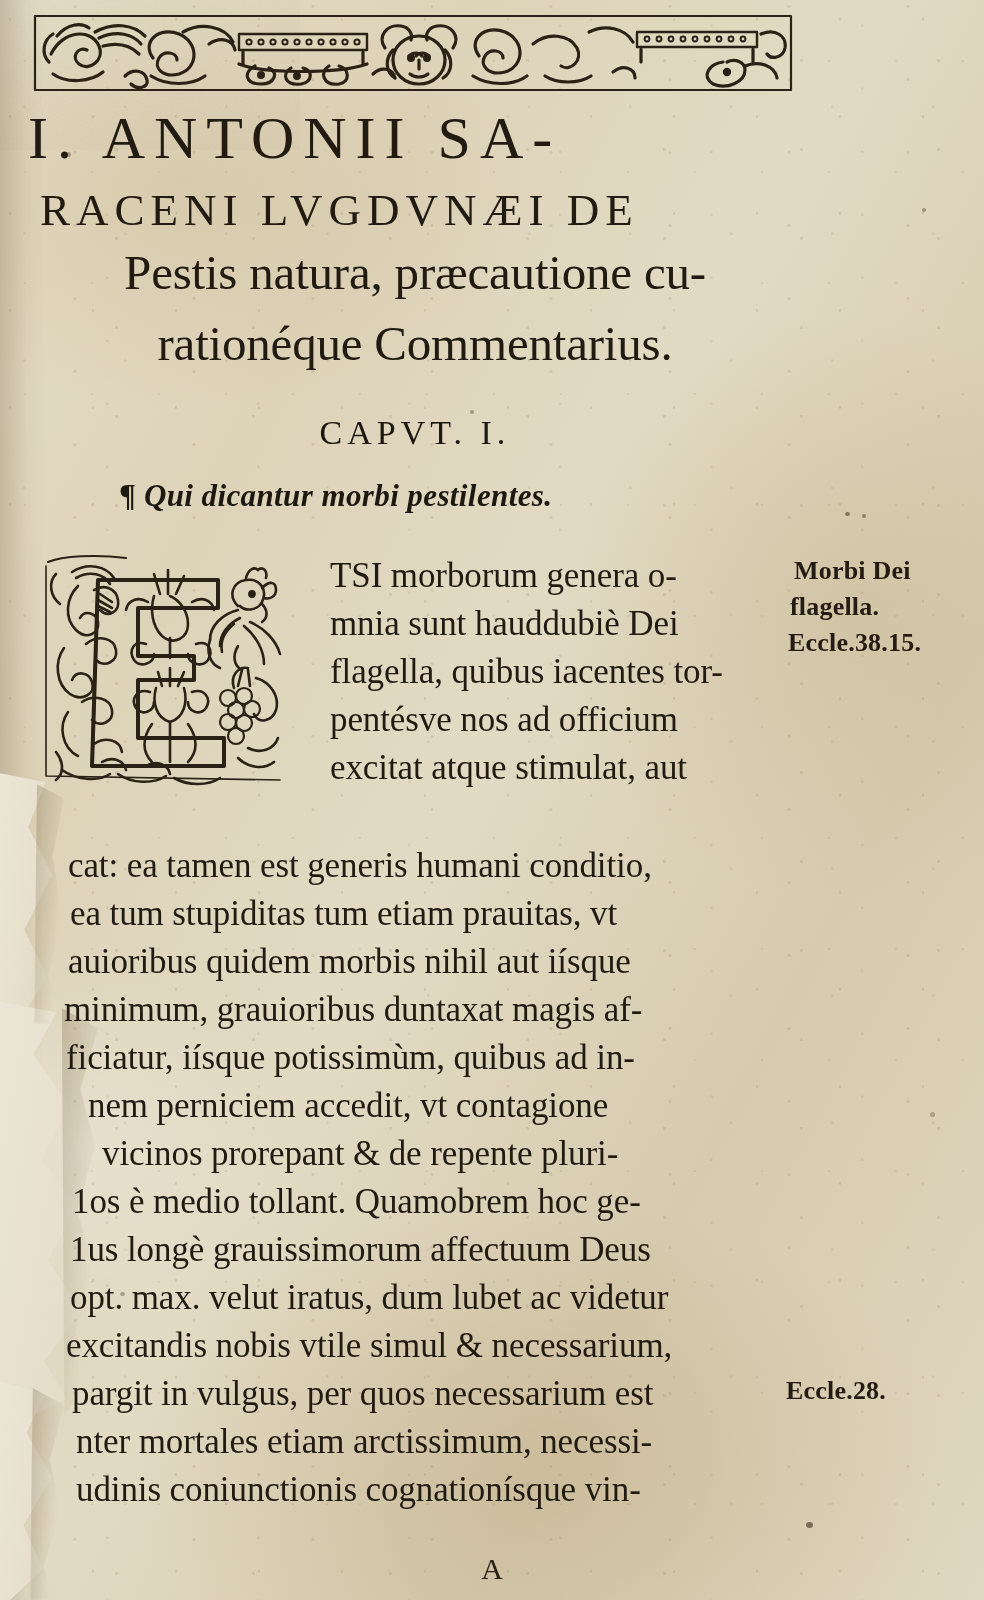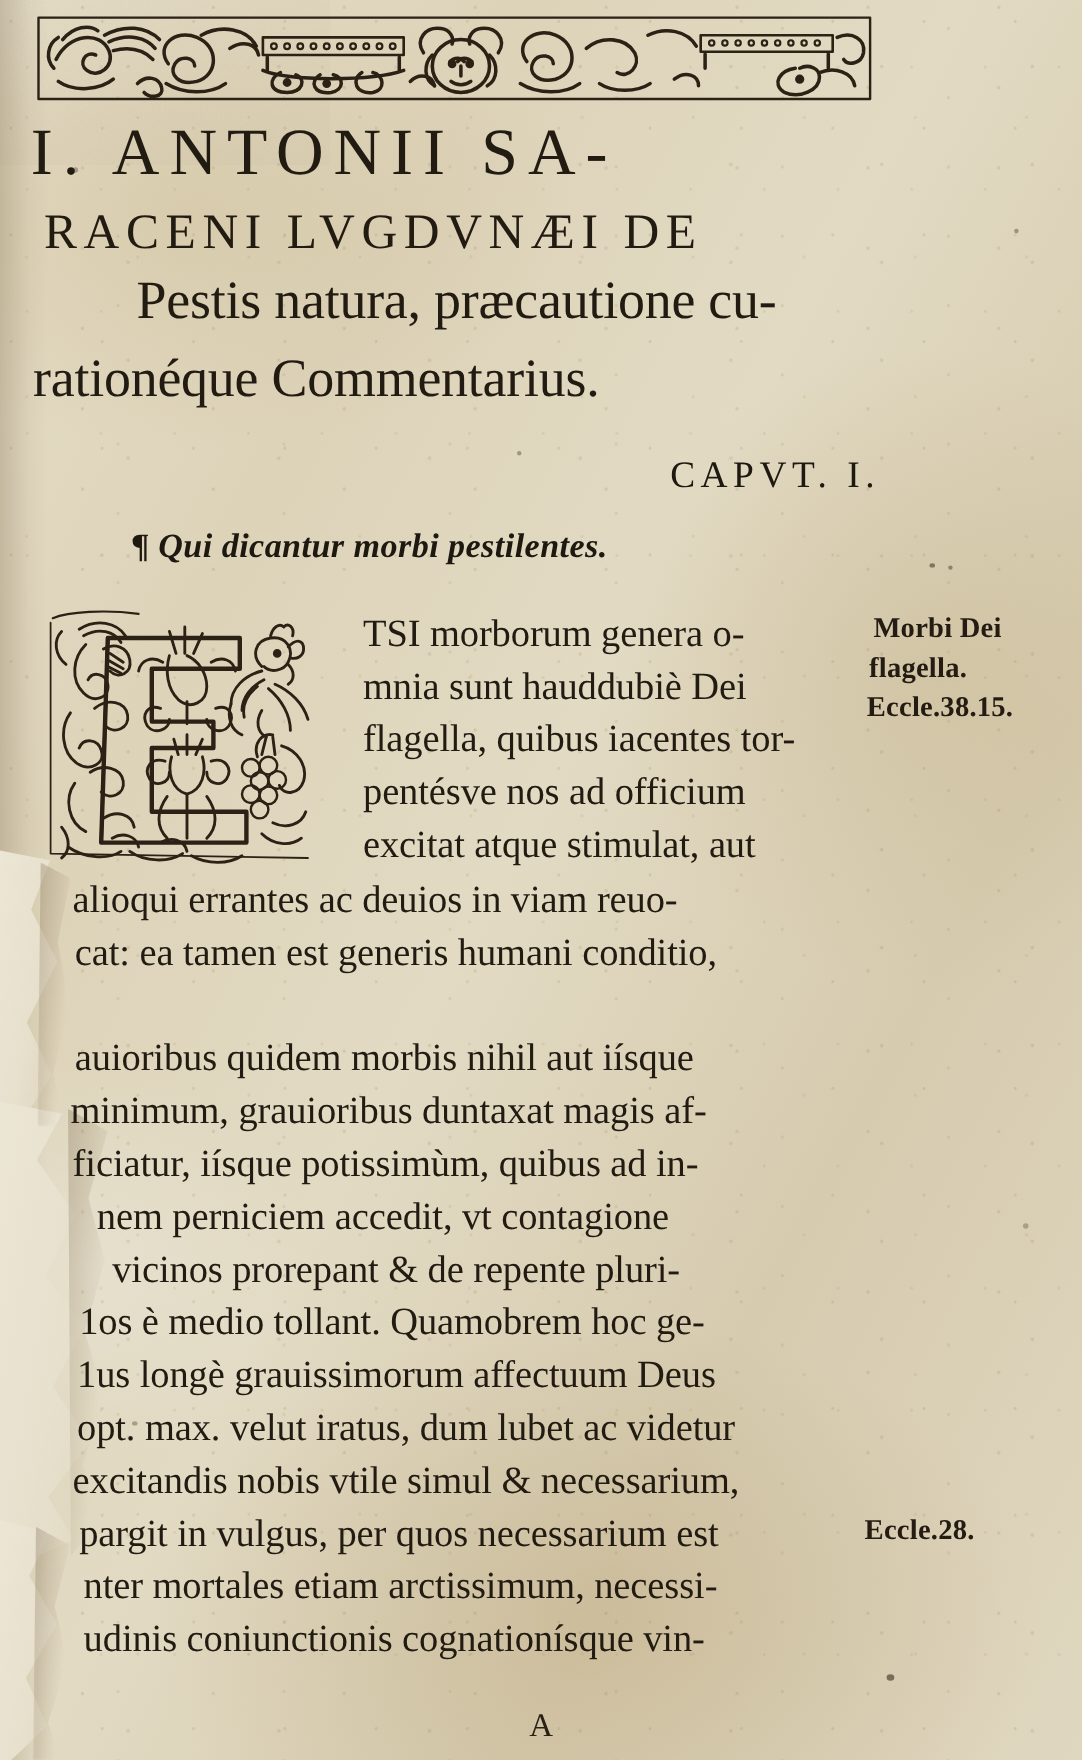--- a/index.html
+++ b/index.html
@@ -97,26 +97,27 @@
     text-align: left;
   }
   #t3 {
     left: 30px; top: 244px; width: 770px;
     font-size: 49px; letter-spacing: -0.2px;
     text-align: center;
   }
   #t4 {
     left: 30px; top: 315px; width: 770px;
     font-size: 49px; letter-spacing: -0.2px;
+    text-align: center;
   }
 
   
   #caput {
     position: absolute; left: 30px; top: 414px; width: 770px; z-index: 12;
-    text-align: right; font-size: 34px; letter-spacing: 5px;
+    text-align: center; font-size: 34px; letter-spacing: 5px;
   }
   #argument {
     position: absolute; left: 120px; top: 478px; z-index: 12;
     font-size: 31px; font-style: italic; font-weight: 600;
     letter-spacing: .4px; white-space: nowrap;
   }
   #pilcrow {
     font-style: italic; font-weight: 700; margin-right: 8px;
   }
 
@@ -340,22 +341,22 @@
       </g>
     </svg>
   </div>
 
   <div id="body">
     <div class="bl ind" style="top:556px">TSI morborum genera o-</div>
     <div class="bl ind" style="top:604px">mnia sunt hauddubiè Dei</div>
     <div class="bl ind" style="top:652px">flagella, quibus iacentes tor-</div>
     <div class="bl ind" style="top:700px">pentésve nos ad officium</div>
     <div class="bl ind" style="top:748px">excitat atque stimulat, aut</div>
-    <div class="bl full" style="top:798px; left:30px">alioqui errantes ac deuios in viam reuo-</div>
     <div class="bl full" style="top:846px; left:32px">cat: ea tamen est generis humani conditio,</div>
+    <div class="bl full" style="top:894px; left:34px">ea tum stupiditas tum etiam prauitas, vt</div>
     <div class="bl full" style="top:942px; left:32px">auioribus quidem morbis nihil aut iísque</div>
     <div class="bl full" style="top:990px; left:28px">minimum, grauioribus duntaxat magis af-</div>
     <div class="bl full" style="top:1038px; left:30px">ficiatur, iísque potissimùm, quibus ad in-</div>
     <div class="bl full" style="top:1086px; left:52px">nem perniciem accedit, vt contagione</div>
     <div class="bl full" style="top:1134px; left:66px">vicinos prorepant &amp; de repente pluri-</div>
     <div class="bl full" style="top:1182px; left:36px">1os è medio tollant. Quamobrem hoc ge-</div>
     <div class="bl full" style="top:1230px; left:34px">1us longè grauissimorum affectuum Deus</div>
     <div class="bl full" style="top:1278px; left:34px">opt. max. velut iratus, dum lubet ac videtur</div>
     <div class="bl full" style="top:1326px; left:30px">excitandis nobis vtile simul &amp; necessarium,</div>
     <div class="bl full" style="top:1374px; left:36px">pargit in vulgus, per quos necessarium est</div>

